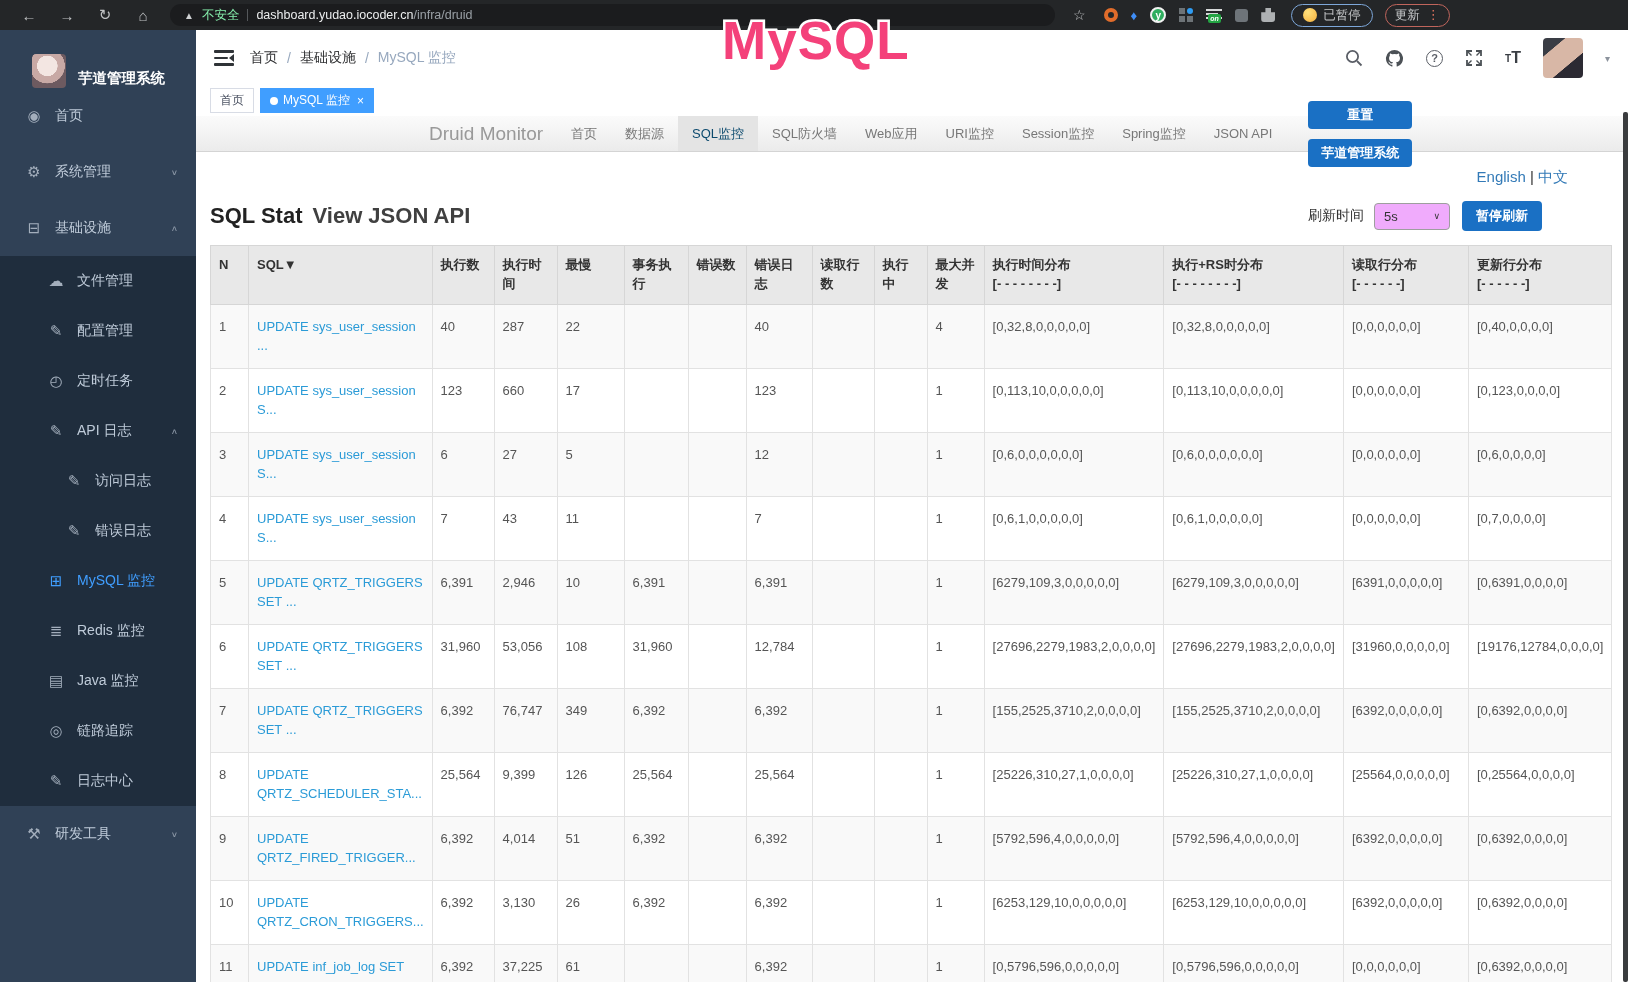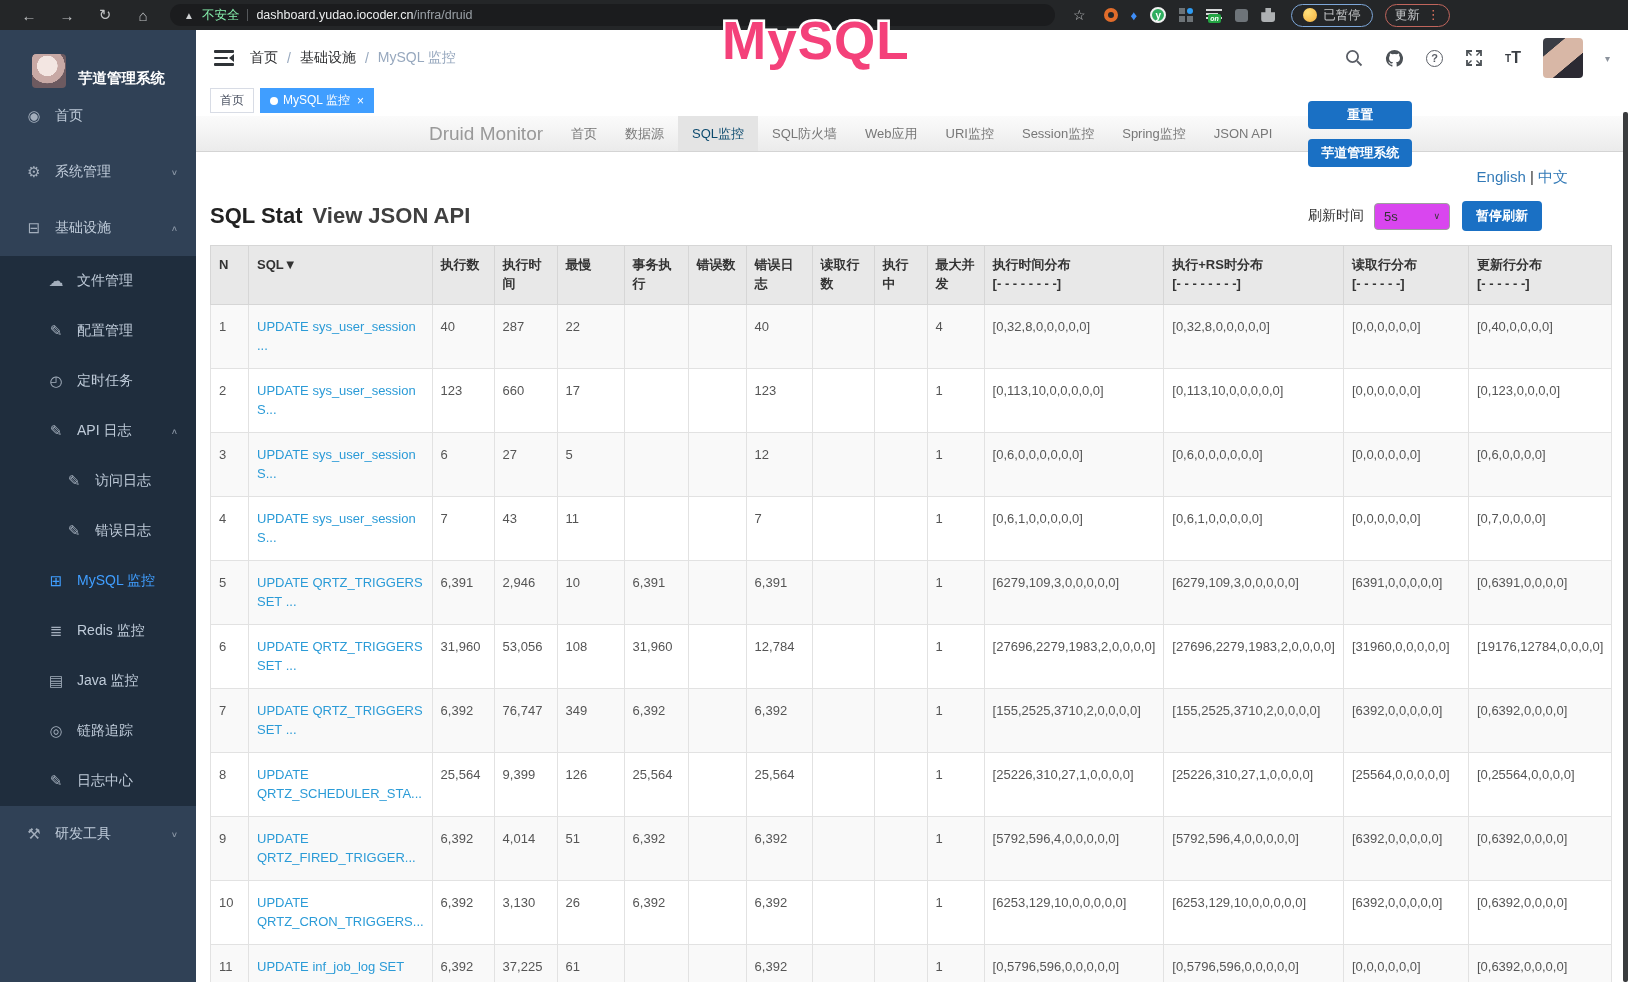--- a/index.html
+++ b/index.html
@@ -107,21 +107,21 @@
 
   
   .content { flex:1; padding:0 0 0 14px; overflow:hidden; }
   .lang-row { text-align:right; padding-right:60px; margin-top:16px; font-size:15px; color:#333; }
   .lang-row a { color:#337ab7; text-decoration:none; cursor:pointer; }
   .head-row { display:flex; align-items:center; margin-top:14px; padding-right:86px; }
   .page-title { font-size:22px; font-weight:bold; color:#222; }
   .json-link { color:#404040; margin-left:10px; text-decoration:none; cursor:pointer; }
   .spacer { flex:1; }
   .refresh-label { font-size:14px; color:#333; margin-right:10px; }
-  .select-box { width:76px; height:27px; border:1px solid #9e9e9e; border-radius:4px; background:#d946ef;
+  .select-box { width:76px; height:27px; border:1px solid #9e9e9e; border-radius:4px; background:#f0abfc;
     display:flex; align-items:center; justify-content:space-between; padding:0 9px; font-size:13px; color:#333; cursor:pointer; }
   .select-caret { font-size:9px; color:#333; }
   .pause-btn { background:#1a70c4; color:#fff; font-size:13px; font-weight:bold; border:none;
     border-radius:4px; padding:6px 14px; margin-left:12px; cursor:pointer; }
 
   table.sql-table { border-collapse:collapse; margin-top:14px; font-size:13px; color:#555; table-layout:fixed; }
   .sql-table th { background:#e8e8e8; text-align:left; font-weight:bold; color:#333;
     padding:10px 8px; vertical-align:top; border:1px solid #d6d6d6; line-height:1.45; }
   .sql-table td { padding:12px 8px; vertical-align:top; border:1px solid #e2e2e2; line-height:1.5;
     overflow:hidden; word-wrap:break-word; }

